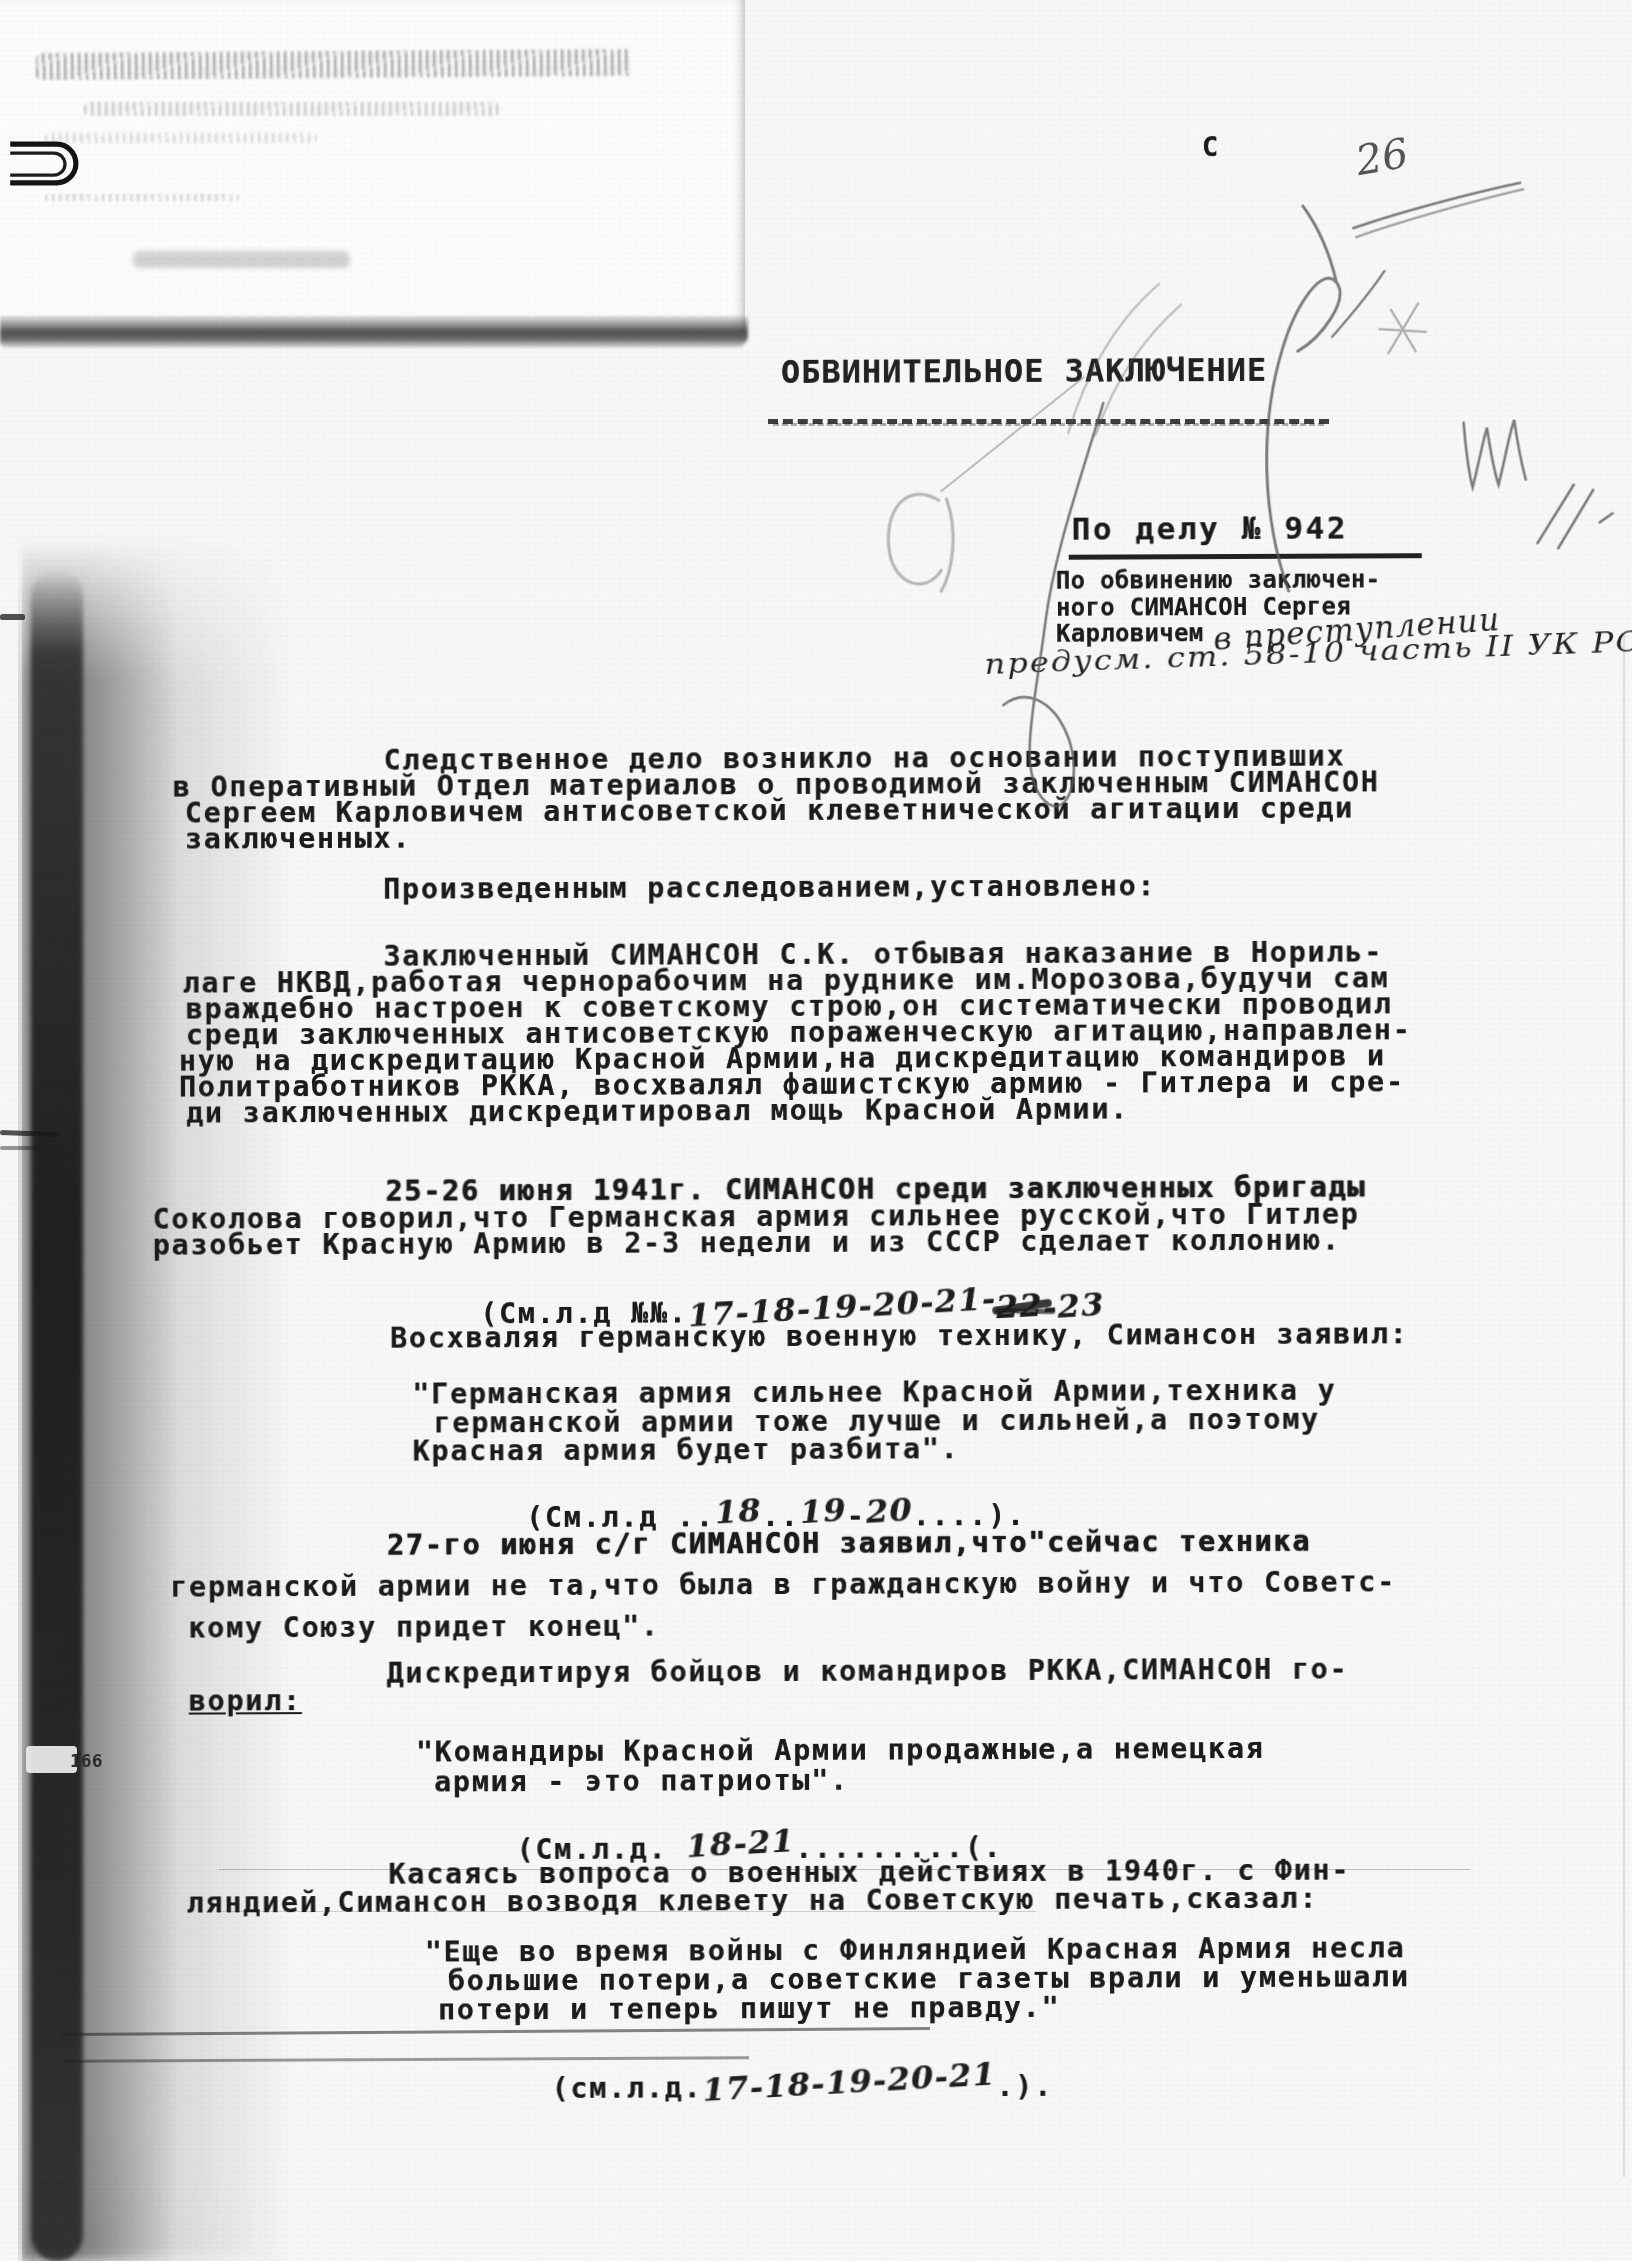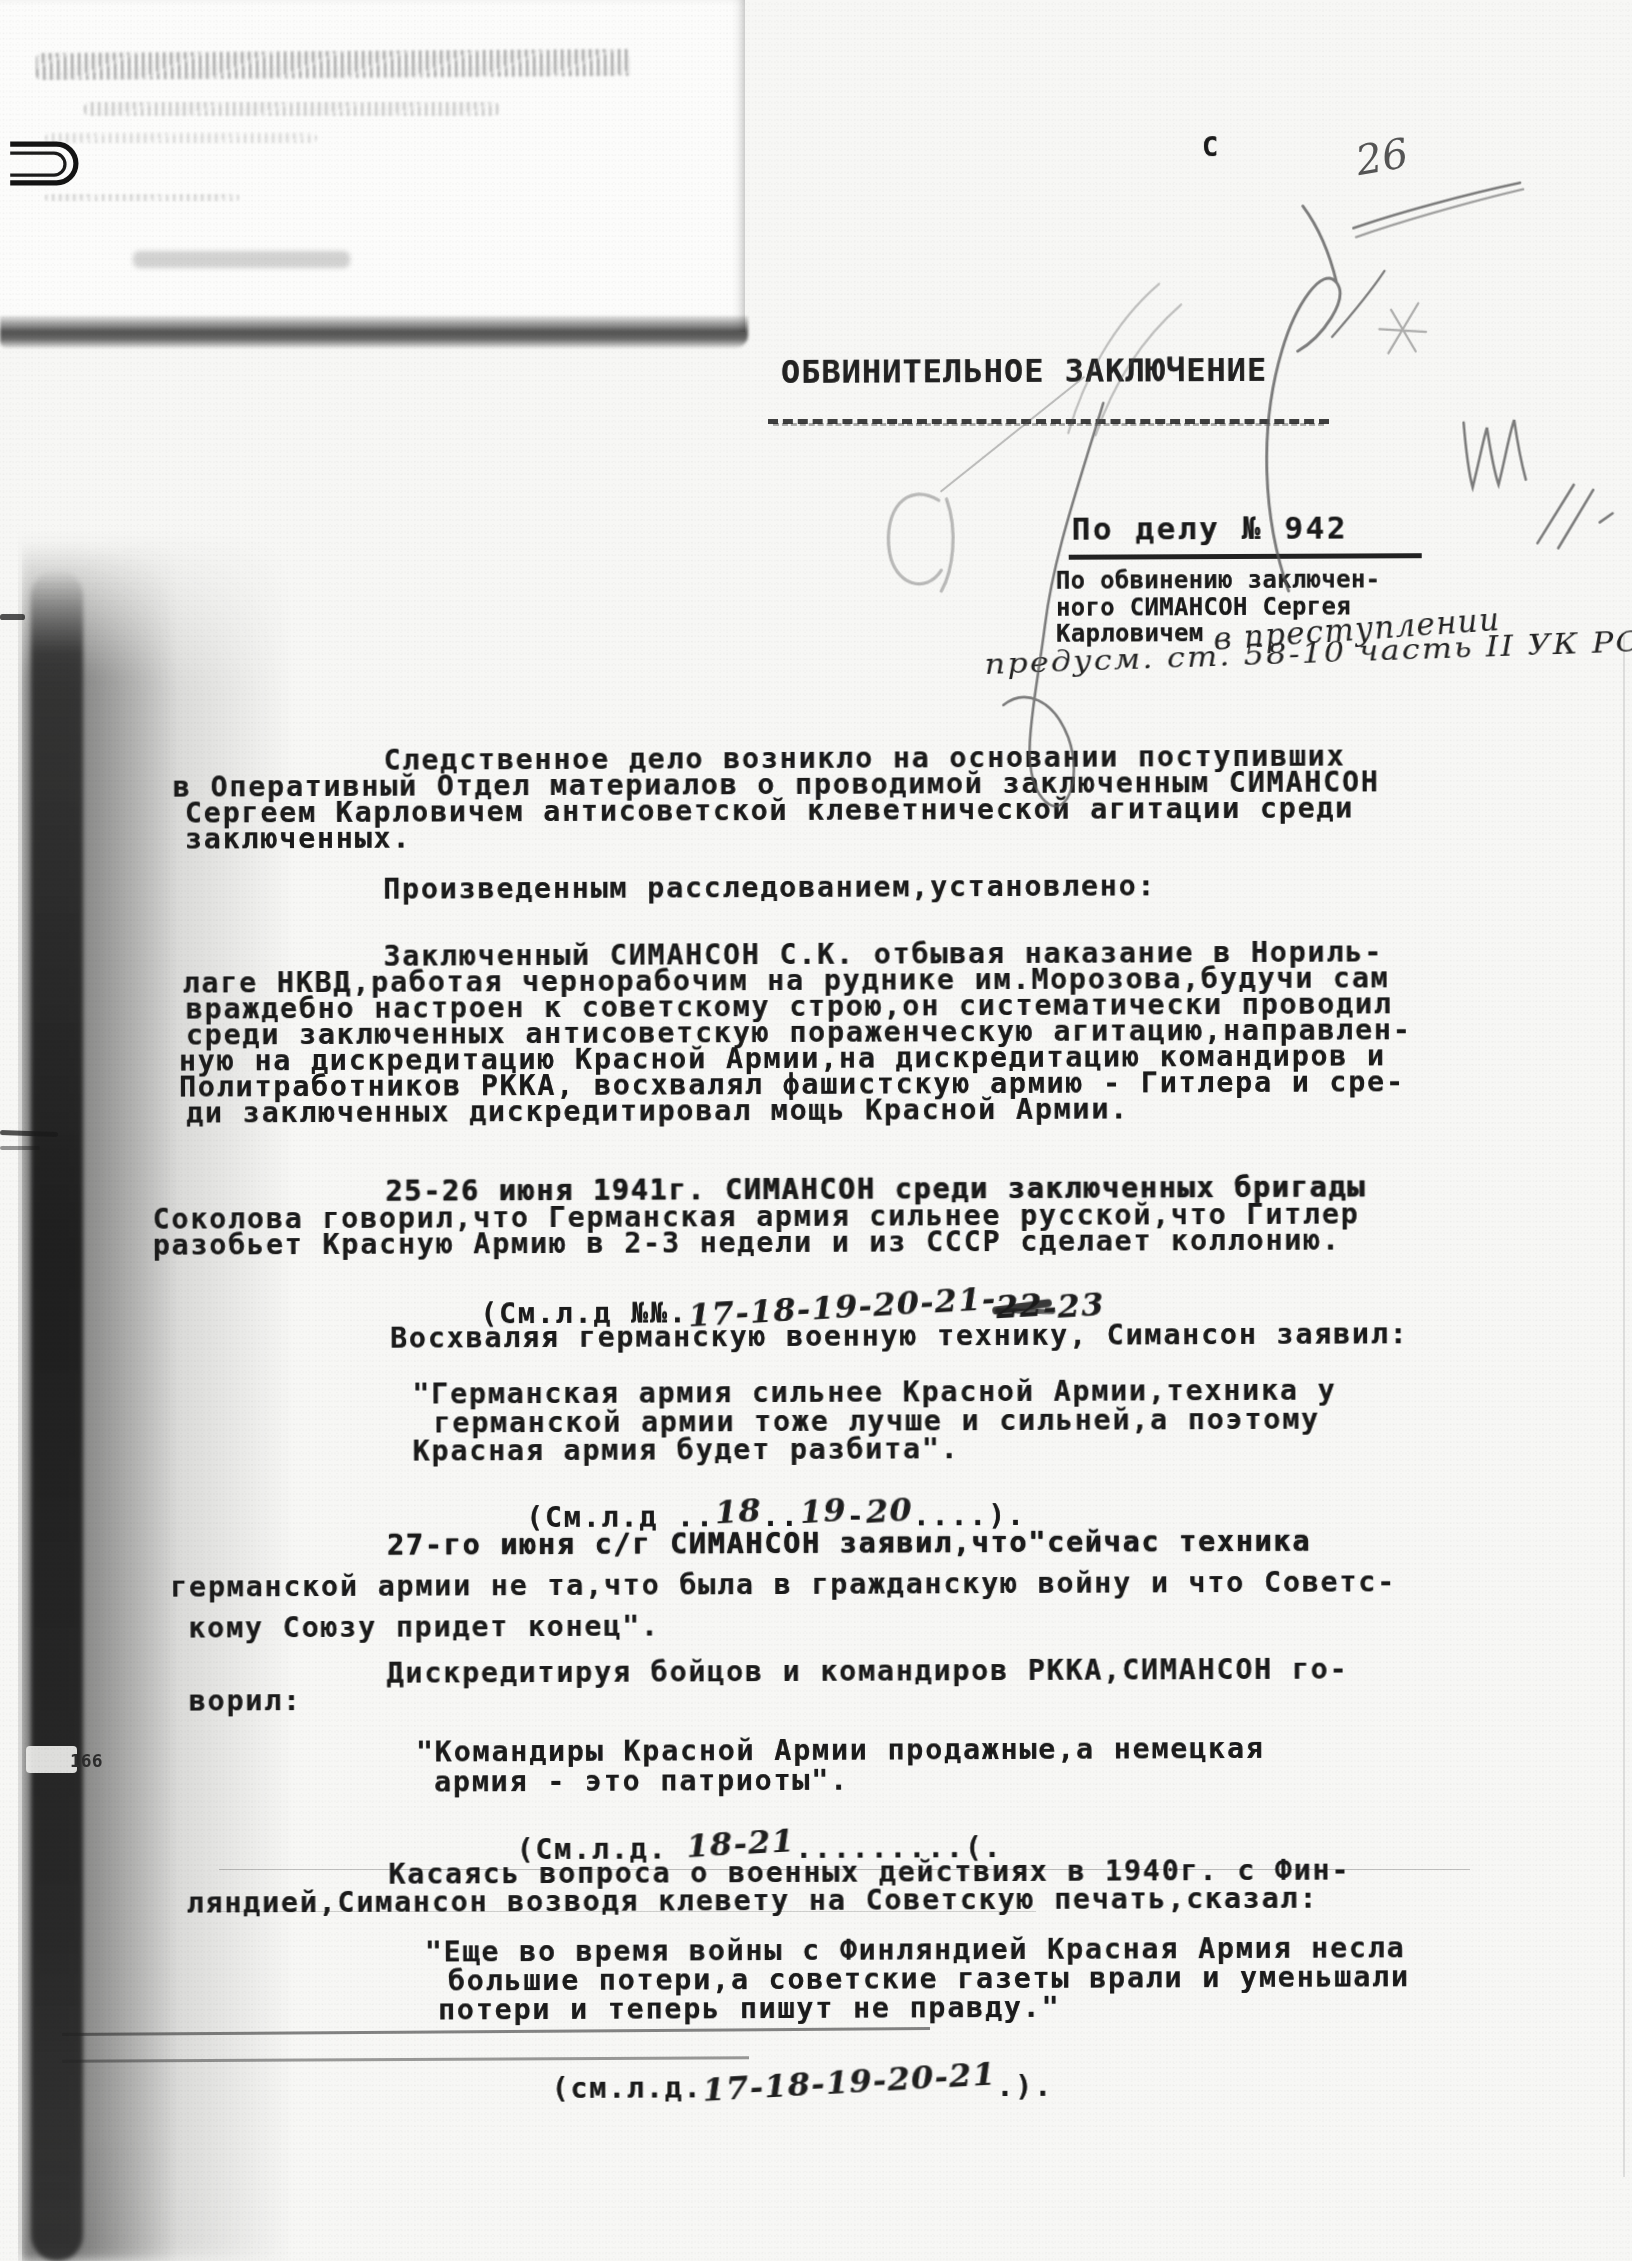--- a/index.html
+++ b/index.html
@@ -126,21 +126,21 @@
     <div class="tline" style="left:408px;top:1436px;">Красная армия будет разбита".</div>
     <div class="tline" style="left:408px;top:1467px;">
       <span>(См.л.д ..</span><span class="hw-num">18</span><span>..</span><span class="hw-num">19</span><span>-</span><span class="hw-num">20</span><span>....).</span>
     </div>
 
     <div class="tline heavy" style="left:382px;top:1530px;">27-го июня с/г СИМАНСОН заявил,что"сейчас техника</div>
     <div class="tline" style="left:165px;top:1571px;">германской армии не та,что была в гражданскую войну и что Советс-</div>
     <div class="tline" style="left:183px;top:1612px;">кому Союзу придет конец".</div>
 
     <div class="tline" style="left:381px;top:1658px;">Дискредитируя бойцов и командиров РККА,СИМАНСОН го-</div>
-    <div class="tline" style="left:183px;top:1685px;">ворил:</div>
+    <div class="tline" style="left:183px;top:1685px;text-decoration:underline;">ворил:</div>
     <div class="tline" style="left:410px;top:1737px;">"Командиры Красной Армии продажные,а немецкая</div>
     <div class="tline" style="left:428px;top:1767px;">армия - это патриоты".</div>
     <div class="tline" style="left:397px;top:1799px;">
       <span>(См.л.д. </span><span class="hw-num">18-21</span><span>.........(.</span>
     </div>
 
     <div class="tline" style="left:382px;top:1859px;">Касаясь вопроса о военных действиях в 1940г. с Фин-</div>
     <div class="tline" style="left:180px;top:1887px;">ляндией,Симансон возводя клевету на Советскую печать,сказал:</div>
     <div class="tline" style="left:418px;top:1937px;">"Еще во время войны с Финляндией Красная Армия несла</div>
     <div class="tline" style="left:441px;top:1966px;">большие потери,а советские газеты врали и уменьшали</div>

